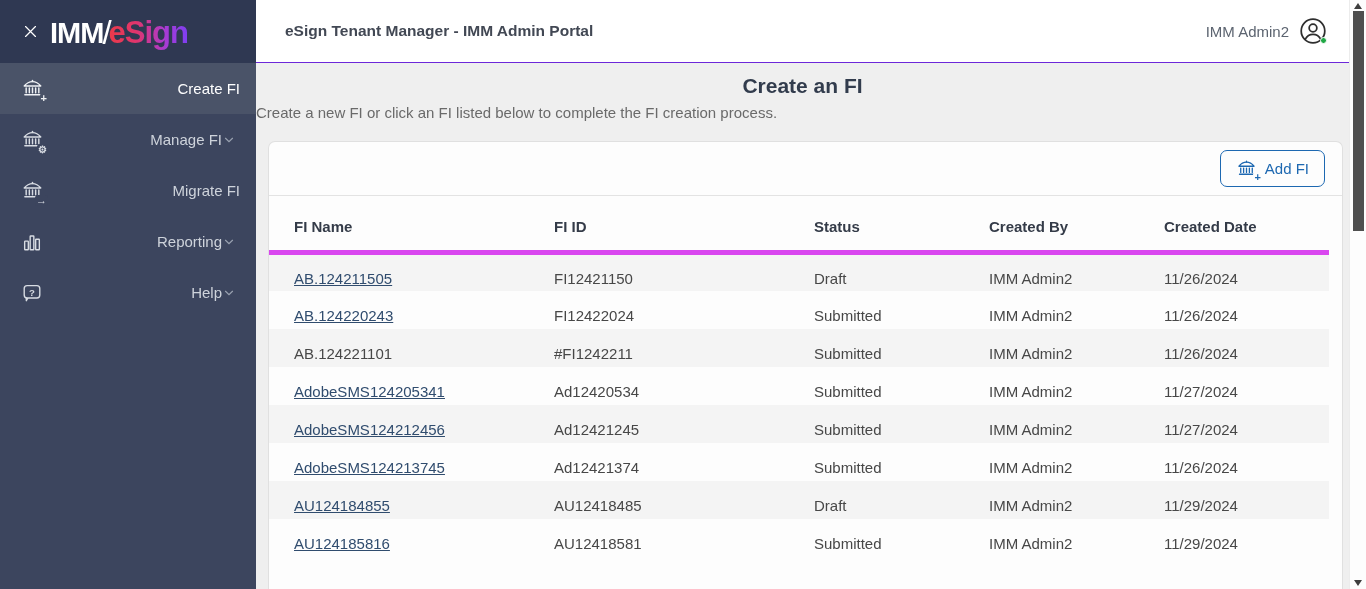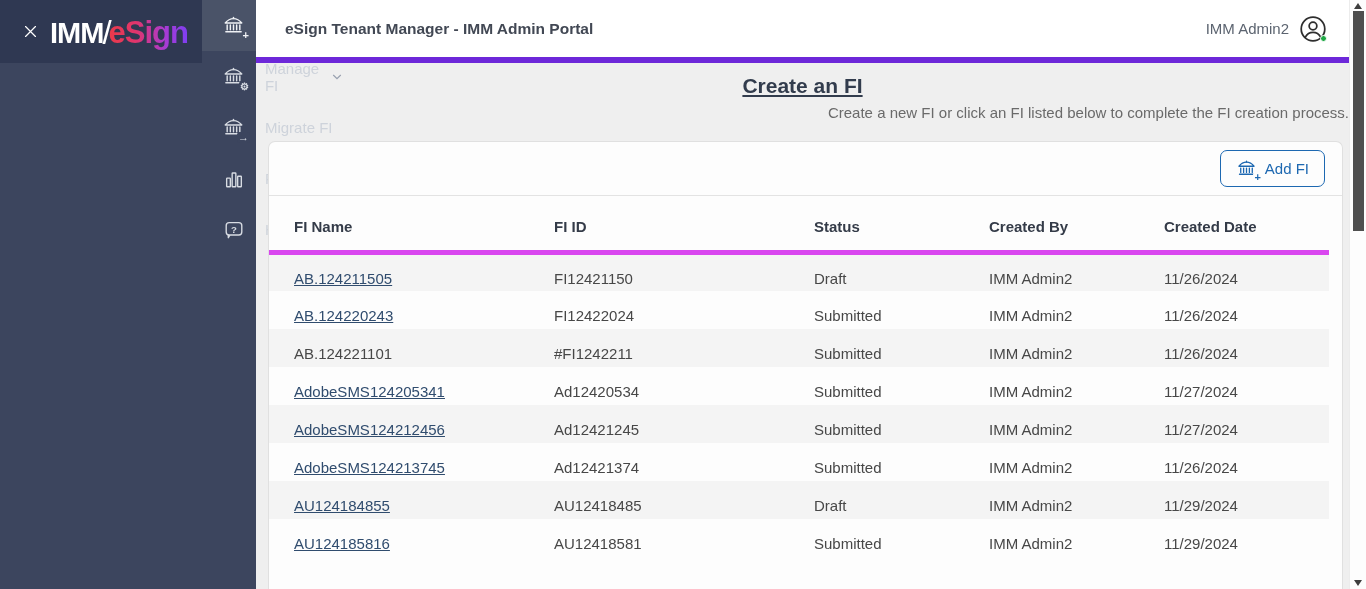--- a/index.html
+++ b/index.html
@@ -10,51 +10,51 @@
     --logo-area-bg: #2f3852;
     --dot-green: #1fa845;
   }
   *{margin:0;padding:0;box-sizing:border-box;}
   html,body{width:1366px;height:589px;overflow:hidden;}
   body{font-family:"Liberation Sans",sans-serif;background:#efefef;position:relative;}
 
   .app{display:flex;width:1366px;height:589px;position:relative;}
 
   
-  .sidebar{width:256px;min-width:256px;height:100%;background:var(--sidebar-bg);display:flex;flex-direction:row;}
+  .sidebar{width:256px;min-width:256px;height:100%;background:var(--sidebar-bg);display:flex;flex-direction:column;text-align:right;}
   .logo-bar{height:63px;background:var(--logo-area-bg);display:flex;align-items:center;padding:0 14px 0 20px;}
   .close-x{width:20px;height:20px;display:flex;align-items:center;justify-content:center;cursor:pointer;margin-right:10px;}
   .logo{display:flex;align-items:baseline;user-select:none;}
   .logo-imm{color:#fff;font-size:29px;font-weight:800;letter-spacing:-1px;}
   .logo-slash{color:#fff;font-size:33px;font-weight:300;margin:0 -3px 0 -1px;position:relative;top:1px;}
   .logo-esign{font-size:31px;font-weight:700;letter-spacing:-1px;
     background:linear-gradient(90deg,#e93a49 0%,#e0356e 35%,#a73bd4 72%,#7e3ff2 100%);
     -webkit-background-clip:text;background-clip:text;-webkit-text-fill-color:transparent;color:transparent;}
   .nav{display:flex;flex-direction:column;}
   .nav-item{height:51px;display:flex;align-items:center;padding:0 16px 0 20px;color:#ced3db;font-size:15px;cursor:pointer;}
   .nav-item.active{background:var(--sidebar-active-bg);color:#ffffff;}
   .nav-icon{width:24px;height:24px;margin-right:19px;position:relative;color:#d8dce3;flex:none;display:flex;align-items:center;justify-content:center;}
   .nav-item.active .nav-icon{color:#f0f2f5;}
   .mini{position:absolute;right:-4px;bottom:-3px;font-size:11px;line-height:11px;font-weight:700;color:#d8dce3;background:var(--sidebar-bg);padding:0 1px;border-radius:3px;}
   .nav-item.active .mini{background:var(--sidebar-active-bg);color:#f0f2f5;}
   .nav-label{flex:1;}
   .chev{color:#99a1b0;display:flex;align-items:center;margin-right:4px;}
 
   
   .main{flex:1;display:flex;flex-direction:column;height:100%;padding-right:17px;}
-  .topbar{height:63px;background:#ffffff;border-bottom:6px solid #6d28d9;display:flex;align-items:center;padding:0 22px 0 29px;}
+  .topbar{height:63px;background:#ffffff;border-bottom:1px solid #6d28d9;display:flex;align-items:center;padding:0 22px 0 29px;}
   .topbar-title{font-size:15.5px;font-weight:700;color:#424854;}
   .user-area{margin-left:auto;display:flex;align-items:center;gap:10px;}
   .user-name{font-size:15px;color:#5c6470;}
   .avatar{position:relative;width:28px;height:28px;cursor:pointer;display:flex;}
   .status-dot{position:absolute;right:0px;bottom:1px;width:7px;height:7px;border-radius:50%;background:var(--dot-green);border:1px solid #fff;}
 
   .content{flex:1;overflow:hidden;}
-  .page-title{text-align:center;font-size:21px;font-weight:700;color:#323c4d;margin-top:11px;text-decoration:underline;}
-  .page-subtitle{text-align:right;font-size:15px;color:#6a6a6a;margin-top:6px;}
+  .page-title{text-align:center;font-size:21px;font-weight:700;color:#323c4d;margin-top:11px;}
+  .page-subtitle{text-align:left;font-size:15px;color:#6a6a6a;margin-top:6px;}
 
   .card{margin:20px 6px 0 12px;background:#fdfdfd;border:1px solid #e0e0e0;border-radius:7px 7px 0 0;border-bottom:none;height:460px;overflow:hidden;}
   .card-toolbar{height:54px;display:flex;align-items:center;justify-content:flex-end;padding-right:17px;border-bottom:1px solid #e3e3e3;}
   .add-fi{display:flex;align-items:center;gap:7px;height:37px;padding:0 15px;background:#fdfdfd;border:1px solid var(--accent);border-radius:7px;color:var(--accent);font-size:15px;font-family:"Liberation Sans",sans-serif;cursor:pointer;}
   .add-fi .nav-icon{margin-right:0;color:var(--accent);}
   .add-fi .mini{background:#fdfdfd;color:var(--accent);}
 
   .table-wrap{padding-right:13px;}
   table{width:100%;border-collapse:collapse;table-layout:fixed;font-size:15px;}
   col.c1{width:260px;} col.c2{width:260px;} col.c3{width:175px;} col.c4{width:175px;}

